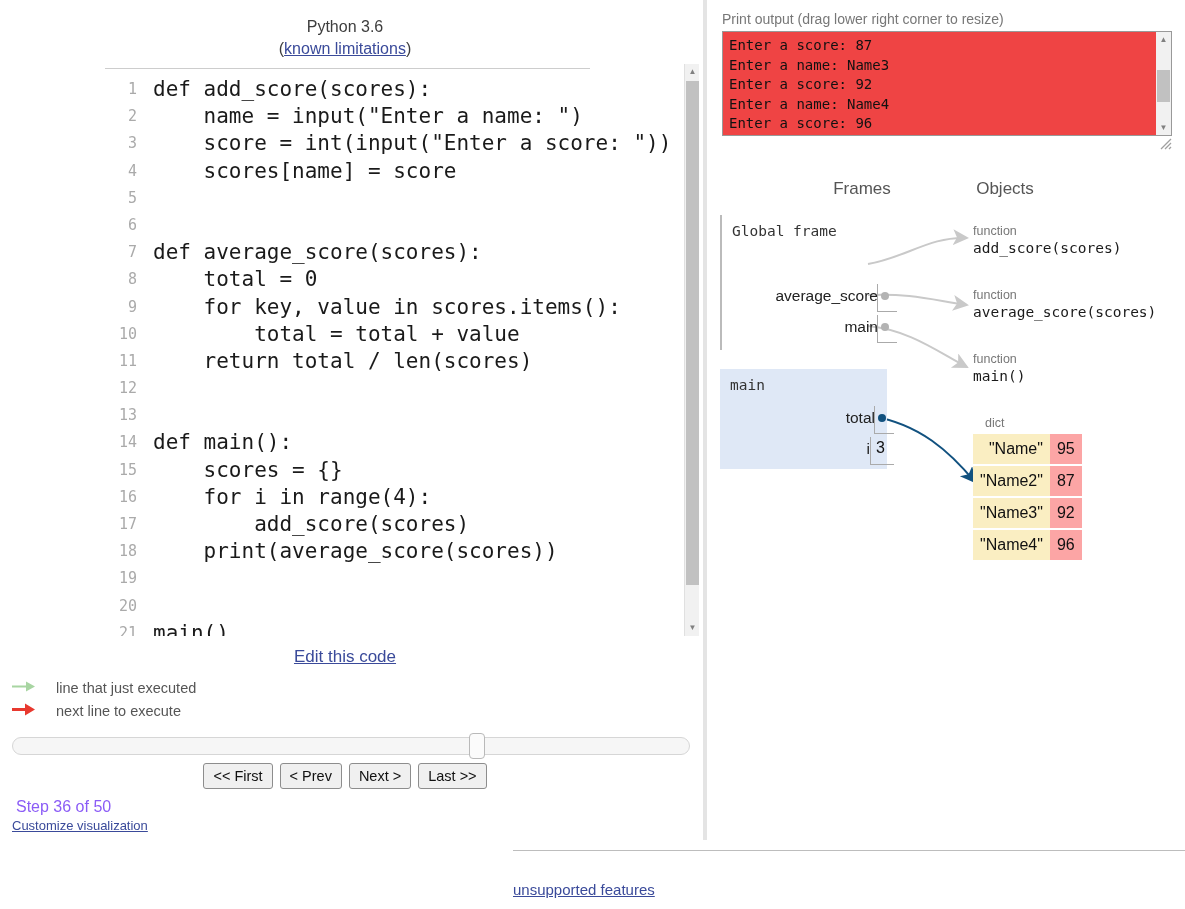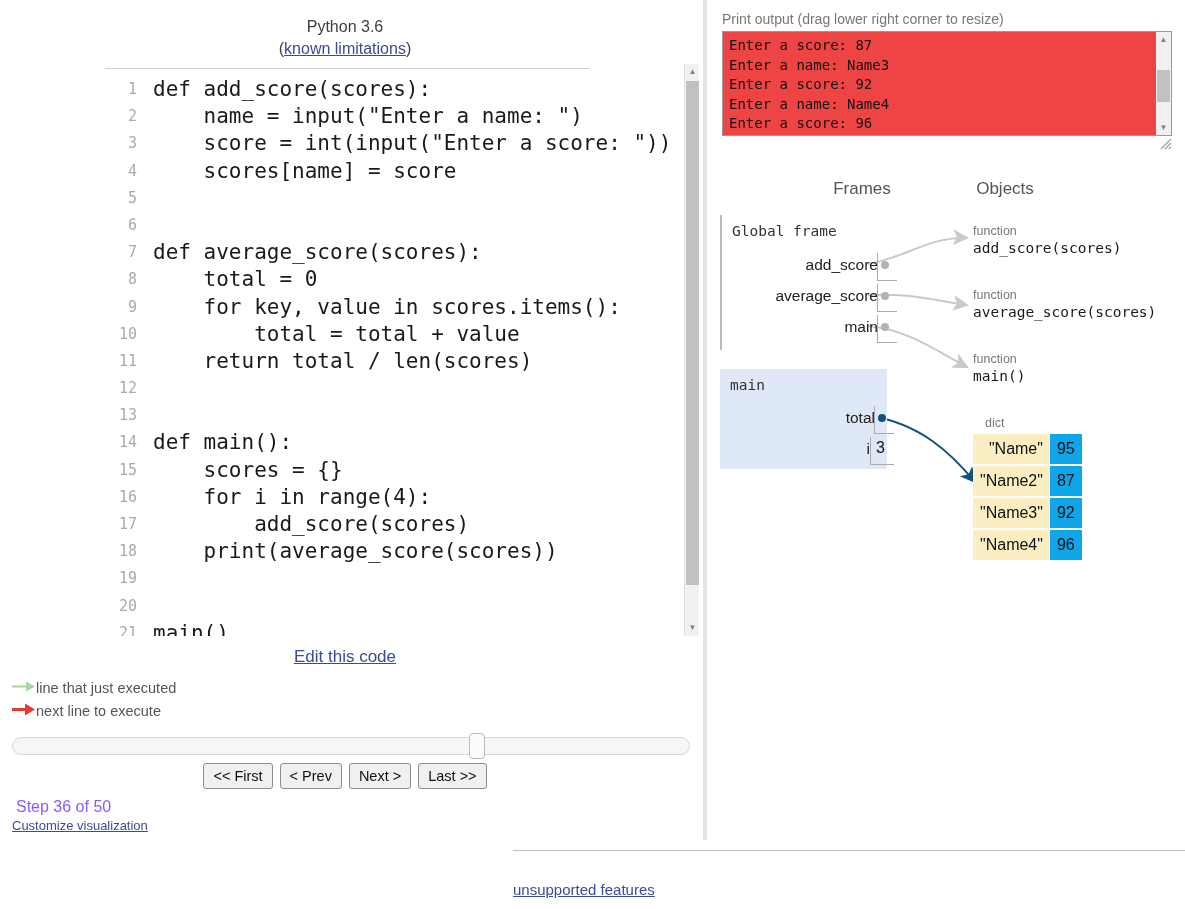--- a/index.html
+++ b/index.html
@@ -64,21 +64,21 @@
   #code-scroll .sb-dn { bottom: 0; }
 
   #edit-code {
     position: absolute; left: 0; top: 647px; width: 690px; text-align: center;
     font-size: 17px;
   }
   #edit-code a { color: #3a4a9a; text-decoration: underline; }
 
   .legend-row {
     position: absolute; left: 12px; font-size: 14.5px; color: #555555;
-    line-height: 20px; display: flex; align-items: center; gap: 0;
+    line-height: 20px; display: flex; align-items: center; gap: 20px;
   }
   #legend-executed { top: 678px; }
   #legend-next { top: 701px; }
 
   #slider-track {
     position: absolute; left: 12px; top: 737px; width: 678px; height: 18px;
     background: #f6f6f6; border: 1px solid #d6d6d6; border-radius: 9px;
   }
   #slider-handle {
     position: absolute; left: 469px; top: 733px; width: 16px; height: 26px;
@@ -209,21 +209,21 @@
   }
 
   #dict-obj { position: absolute; left: 268px; top: 416px; }
   #dict-obj .obj-type { margin-left: 12px; }
   #dict-table { border-collapse: separate; border-spacing: 0 2px; margin-top: 1px; }
   #dict-table td {
     padding: 5px 7px; font-family: "Liberation Sans", sans-serif; font-size: 16px;
     color: #111; line-height: 20px;
   }
   #dict-table td.k { background: #faeec2; text-align: right; min-width: 72px; }
-  #dict-table td.v { background: #0ea5e9; text-align: left; min-width: 28px; }
+  #dict-table td.v { background: #fca5a5; text-align: left; min-width: 28px; }
 
   #svg-arrows {
     position: absolute; left: 0; top: 0; width: 480px; height: 909px;
     pointer-events: none;
   }
 
   #footer-hr {
     position: absolute; left: 513px; top: 850px; width: 672px; height: 1px;
     background: #bdbdbd;
   }
@@ -344,26 +344,20 @@
         </marker>
       </defs>
       <path d="M163 264 C 200 258, 225 236, 262 238" stroke="#c9c9c9" stroke-width="2" fill="none" marker-end="url(#ah-grey)"></path>
       <path d="M163 295 C 205 293, 228 300, 262 305" stroke="#c9c9c9" stroke-width="2" fill="none" marker-end="url(#ah-grey)"></path>
       <path d="M163 326 C 205 330, 233 352, 262 367" stroke="#c9c9c9" stroke-width="2" fill="none" marker-end="url(#ah-grey)"></path>
       <path d="M166 416 C 215 424, 245 452, 270 482" stroke="#11517f" stroke-width="2" fill="none" marker-end="url(#ah-blue)"></path>
     </svg>
 
     <div id="global-frame">
       <div class="frame-title">Global frame</div>
-      <div class="var-row" style="top:38px; width:170px;">
-        <span class="var-name">add_score</span>
-        <span class="var-slot">
-            <span class="ptr-dot"></span>
-          </span>
-      </div>
       <div class="var-row" style="top:69px; width:170px;">
         <span class="var-name">average_score</span>
         <span class="var-slot">
             <span class="ptr-dot"></span>
           </span>
       </div>
       <div class="var-row" style="top:100px; width:170px;">
         <span class="var-name">main</span>
         <span class="var-slot">
             <span class="ptr-dot"></span>

